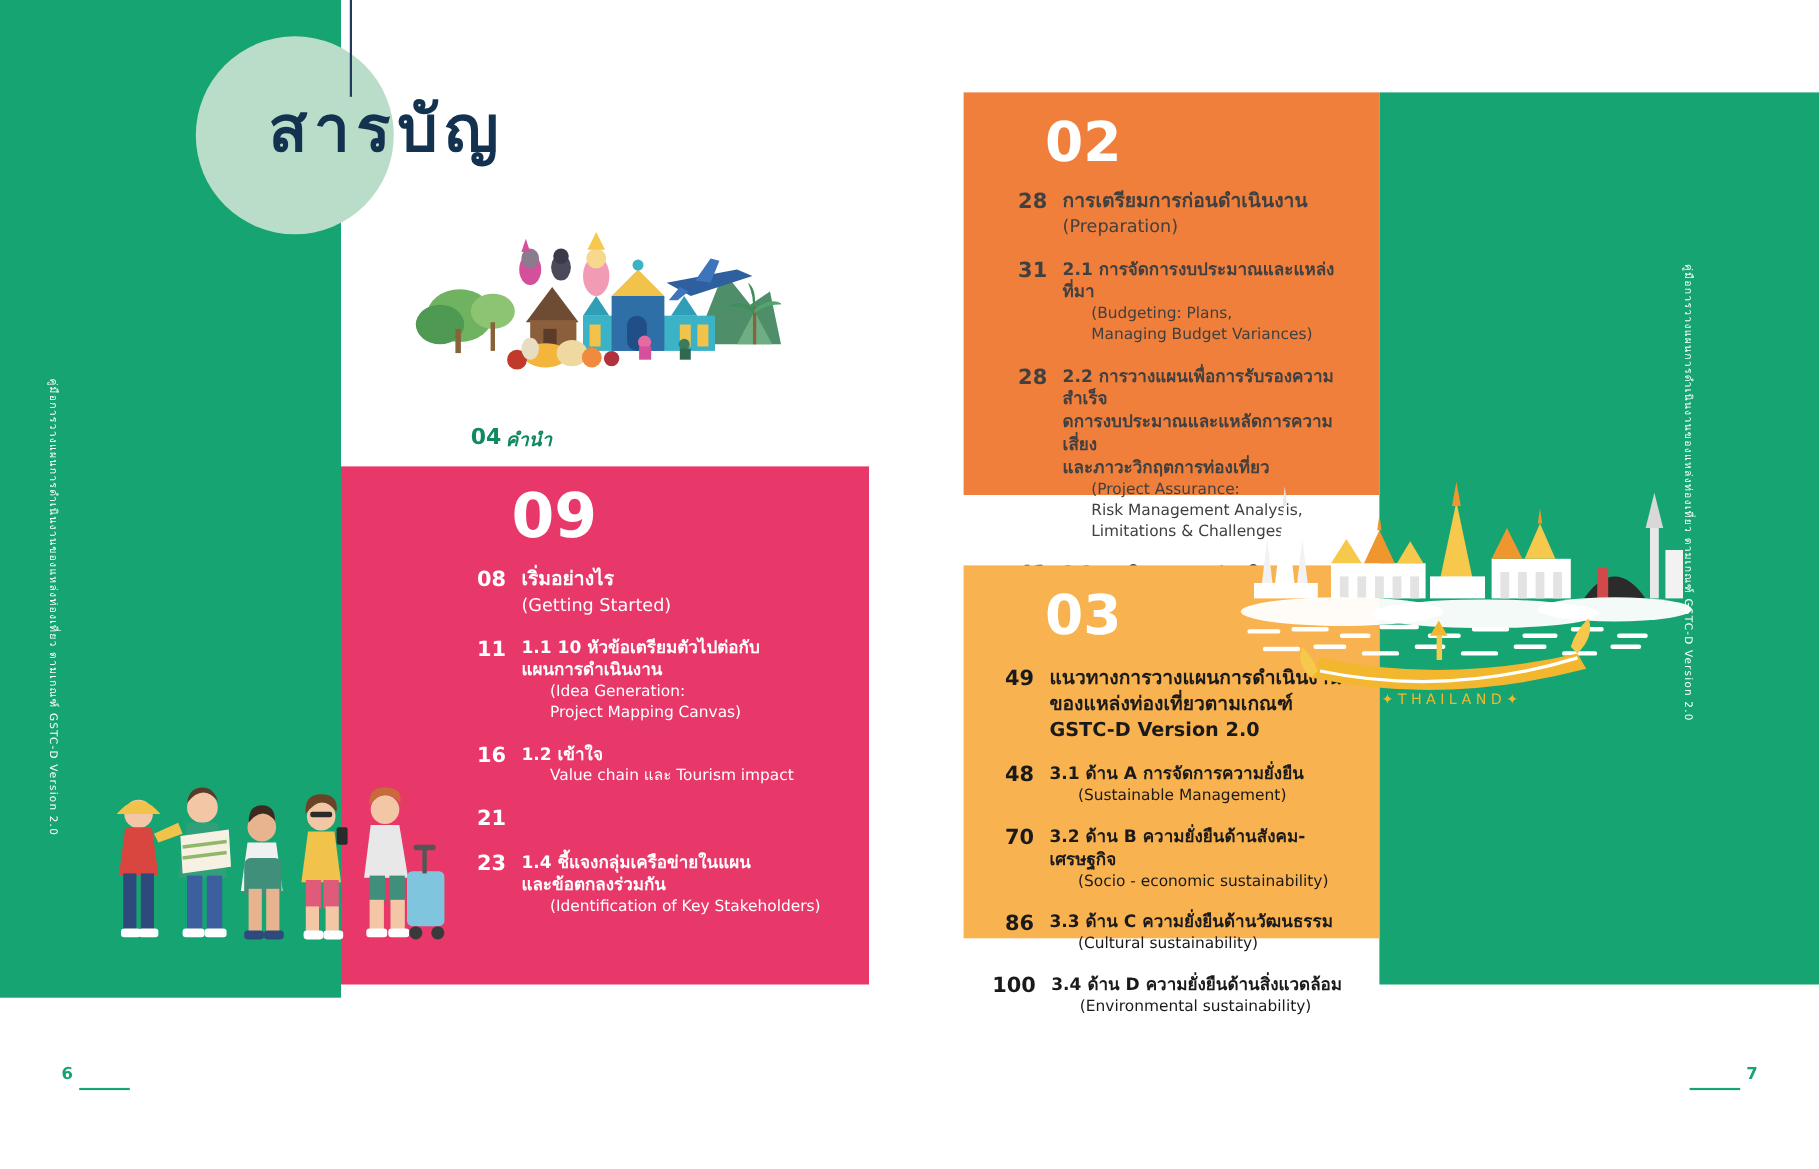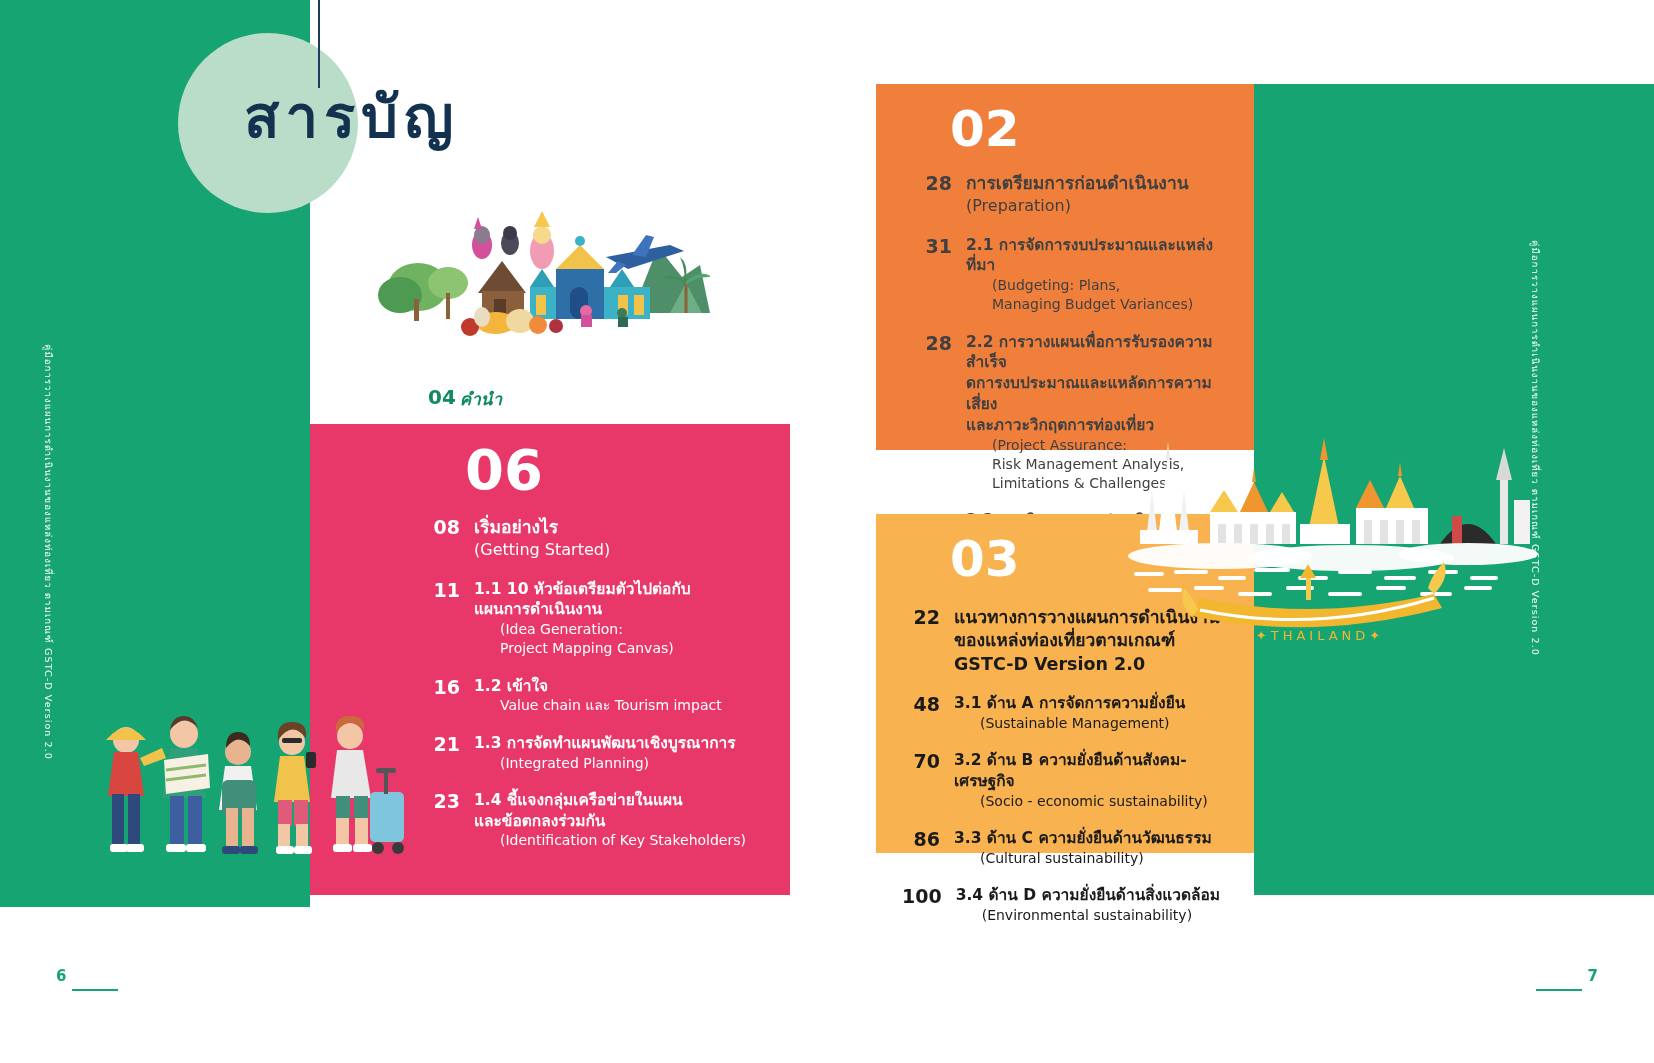--- a/index.html
+++ b/index.html
@@ -196,21 +196,21 @@
       <circle cx="252" cy="118" r="5" fill="#3c7a5e"></circle>
       <rect x="248" y="122" width="10" height="10" fill="#2f6a50"></rect>
     </svg>
 
     <div class="kamnam-row">
       <span class="kamnam-num">04</span>
       <span class="kamnam-label">คำนำ</span>
     </div>
 
     <div class="red-panel on-red">
-      <div class="sec-num-01">06</div>
+      <div class="sec-num-01">09</div>
       <div class="red-list" id="list-01">
           <div class="toc-item">
             <div class="toc-page">08</div>
             <div class="toc-body">
               <div class="toc-th big">เริ่มอย่างไร</div>
               <div class="toc-en big">(Getting Started)</div>
             </div>
           </div>
           <div class="toc-item">
             <div class="toc-page">11</div>
@@ -223,24 +223,20 @@
           </div>
           <div class="toc-item">
             <div class="toc-page">16</div>
             <div class="toc-body">
               <div class="toc-th">1.2 เข้าใจ</div>
               <div class="toc-en indent">Value chain และ Tourism impact</div>
             </div>
           </div>
           <div class="toc-item">
             <div class="toc-page">21</div>
-            <div class="toc-body">
-              <div class="toc-th">1.3 การจัดทำแผนพัฒนาเชิงบูรณาการ</div>
-              <div class="toc-en indent">(Integrated Planning)</div>
-            </div>
           </div>
           <div class="toc-item">
             <div class="toc-page">23</div>
             <div class="toc-body">
               <div class="toc-th">1.4 ชี้แจงกลุ่มเครือข่ายในแผน</div>
               <div class="toc-th">และข้อตกลงร่วมกัน</div>
               <div class="toc-en indent">(Identification of Key Stakeholders)</div>
             </div>
           </div>
         </div>
@@ -348,21 +344,21 @@
               <div class="toc-en indent">(Monitoring and Evaluation)</div>
             </div>
           </div>
         </div>
     </div>
 
     <div class="gold-panel on-gold">
       <div class="sec-num-03">03</div>
       <div class="gold-list" id="list-03">
           <div class="toc-item">
-            <div class="toc-page">22</div>
+            <div class="toc-page">49</div>
             <div class="toc-body">
               <div class="toc-th big">แนวทางการวางแผนการดำเนินงาน</div>
               <div class="toc-th big">ของแหล่งท่องเที่ยวตามเกณฑ์</div>
               <div class="toc-th big">GSTC-D Version 2.0</div>
             </div>
           </div>
           <div class="toc-item">
             <div class="toc-page">48</div>
             <div class="toc-body">
               <div class="toc-th">3.1 ด้าน A การจัดการความยั่งยืน</div>

